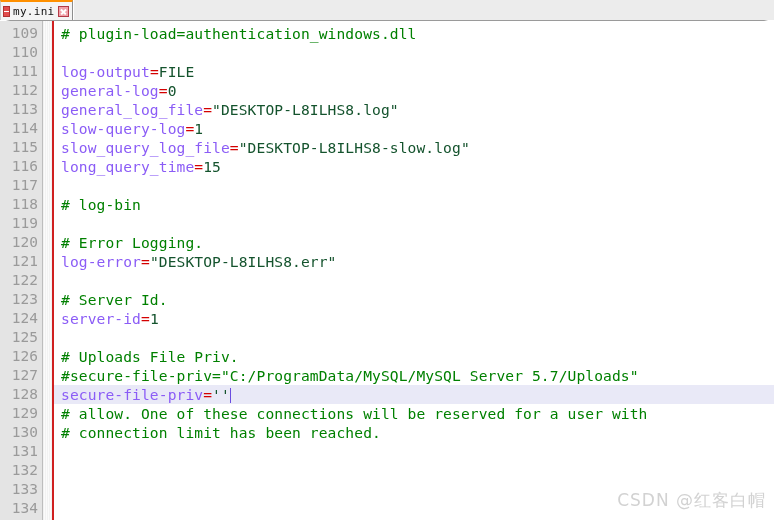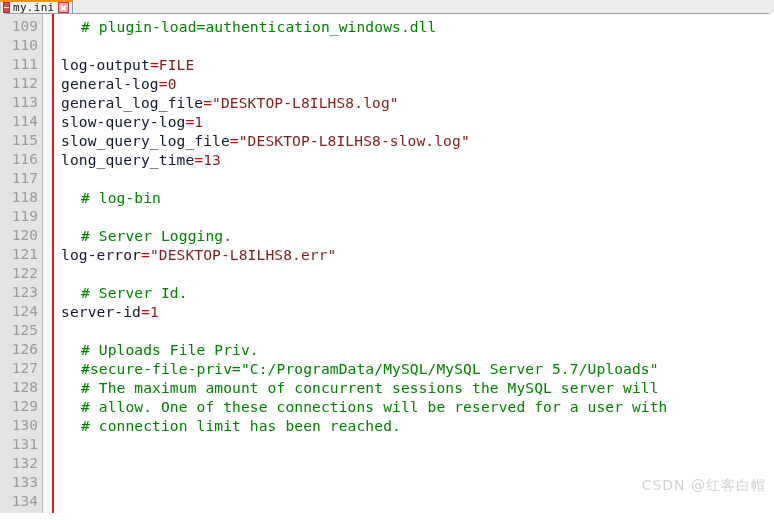--- a/index.html
+++ b/index.html
@@ -10,21 +10,21 @@
   body {
     width: 774px;
     height: 520px;
     overflow: hidden;
     font-family: "DejaVu Sans Mono", monospace;
   }
 
   
   #tabbar {
     position: relative;
-    height: 14px;
+    height: 21px;
     background: #ececec;
     border-bottom: 1px solid #9a9a9a;
     box-sizing: border-box;
     display: flex;
     align-items: stretch;
     border-radius: 10px;
   }
   #tab-active {
     position: relative;
     display: flex;
@@ -140,42 +140,42 @@
     font-family: "DejaVu Sans Mono", monospace;
     font-size: 14.6px;
     white-space: pre;
     padding-left: 7px;
     color: #1d1d1d;
     letter-spacing: 0.1px;
   }
   .code-line.current {
     background: #e9e9f7;
   }
-  .tok-comment { color: #008000; margin-left: 20px; }
-  .tok-key     { color: #0f172a; }
+  .tok-comment { color: #008000; }
+  .tok-key     { color: #8b5cf6; }
   .tok-eq      { color: #d40000; }
-  .tok-val     { color: #7f1d1d; }
+  .tok-val     { color: #14532d; }
   .tok-blank   { color: transparent; }
 
   .caret {
     display: inline-block;
     width: 1.5px;
     height: 15px;
     background: #6a4de0;
     vertical-align: -3px;
     margin-left: 0px;
   }
 
   
   #watermark {
     position: absolute;
     right: 8px;
-    bottom: 18px;
+    bottom: 8px;
     font-family: "DejaVu Sans", sans-serif;
-    font-size: 14px;
+    font-size: 17px;
     color: #d2d2d2;
     letter-spacing: 1px;
     pointer-events: none;
     user-select: none;
     white-space: nowrap;
   }
 </style>
 </head>
 <body>
 
@@ -220,31 +220,31 @@
     </div>
   <div id="bookmark-margin"></div>
   <div id="code">
       <div class="code-line"><span class="tok-comment"># plugin-load=authentication_windows.dll</span></div>
       <div class="code-line"><span class="tok-blank"></span></div>
       <div class="code-line"><span class="tok-key">log-output</span><span class="tok-eq">=</span><span class="tok-val">FILE</span></div>
       <div class="code-line"><span class="tok-key">general-log</span><span class="tok-eq">=</span><span class="tok-val">0</span></div>
       <div class="code-line"><span class="tok-key">general_log_file</span><span class="tok-eq">=</span><span class="tok-val">"DESKTOP-L8ILHS8.log"</span></div>
       <div class="code-line"><span class="tok-key">slow-query-log</span><span class="tok-eq">=</span><span class="tok-val">1</span></div>
       <div class="code-line"><span class="tok-key">slow_query_log_file</span><span class="tok-eq">=</span><span class="tok-val">"DESKTOP-L8ILHS8-slow.log"</span></div>
-      <div class="code-line"><span class="tok-key">long_query_time</span><span class="tok-eq">=</span><span class="tok-val">13</span></div>
+      <div class="code-line"><span class="tok-key">long_query_time</span><span class="tok-eq">=</span><span class="tok-val">15</span></div>
       <div class="code-line"><span class="tok-blank"></span></div>
       <div class="code-line"><span class="tok-comment"># log-bin</span></div>
       <div class="code-line"><span class="tok-blank"></span></div>
-      <div class="code-line"><span class="tok-comment"># Server Logging.</span></div>
+      <div class="code-line"><span class="tok-comment"># Error Logging.</span></div>
       <div class="code-line"><span class="tok-key">log-error</span><span class="tok-eq">=</span><span class="tok-val">"DESKTOP-L8ILHS8.err"</span></div>
       <div class="code-line"><span class="tok-blank"></span></div>
       <div class="code-line"><span class="tok-comment"># Server Id.</span></div>
       <div class="code-line"><span class="tok-key">server-id</span><span class="tok-eq">=</span><span class="tok-val">1</span></div>
       <div class="code-line"><span class="tok-blank"></span></div>
       <div class="code-line"><span class="tok-comment"># Uploads File Priv.</span></div>
       <div class="code-line"><span class="tok-comment">#secure-file-priv="C:/ProgramData/MySQL/MySQL Server 5.7/Uploads"</span></div>
-      <div class="code-line"><span class="tok-comment"># The maximum amount of concurrent sessions the MySQL server will</span></div>
+      <div class="code-line current"><span class="tok-key">secure-file-priv</span><span class="tok-eq">=</span><span class="tok-val">''</span><span class="caret"></span></div>
       <div class="code-line"><span class="tok-comment"># allow. One of these connections will be reserved for a user with</span></div>
       <div class="code-line"><span class="tok-comment"># connection limit has been reached.</span></div>
     </div>
 
   <div id="watermark">CSDN @红客白帽</div>
 </div>
 
 </body></html>

